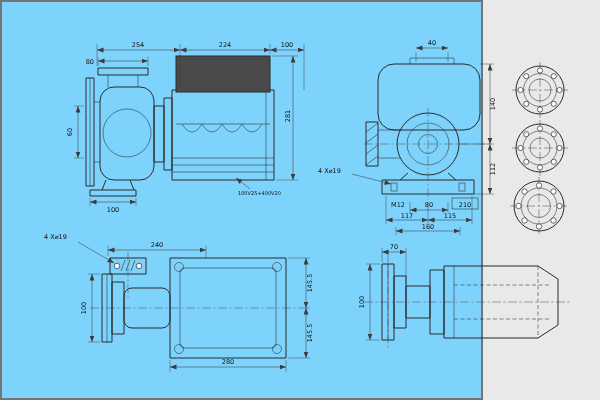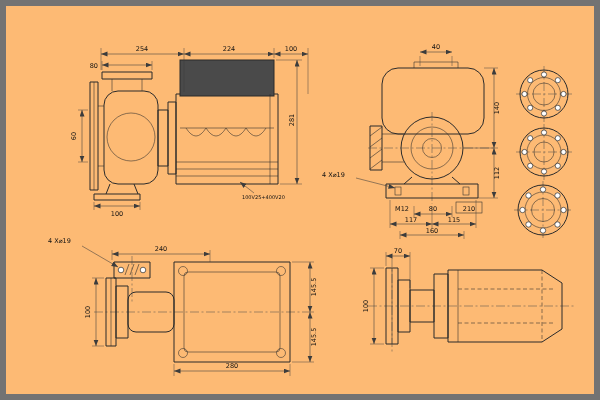--- a/index.html
+++ b/index.html
@@ -1,16 +1,16 @@
 <!DOCTYPE html>
 <html><head>
 <meta charset="utf-8">
 <style>
   html,body{margin:0;padding:0;background:#e9e9e9;}
-  .sheet{width:600px;height:400px;background:#fdba74;border:6px solid #737373;box-sizing:border-box;
+  .sheet{width:483px;height:400px;background:#7dd3fc;border:2px solid #737373;box-sizing:border-box;
          font-family:"DejaVu Sans",sans-serif;}
   svg{display:block;}
   .outline{fill:none;stroke:#2b2b2b;stroke-width:1;stroke-linejoin:round;}
   .thin{fill:none;stroke:#2b2b2b;stroke-width:0.55;}
   .filled{stroke:#2b2b2b;stroke-width:1;}
   .dim{fill:none;stroke:#3c3c3c;stroke-width:0.55;}
   .ext{fill:none;stroke:#3c3c3c;stroke-width:0.45;}
   .cl{fill:none;stroke:#4a4a4a;stroke-width:0.5;stroke-dasharray:9 2.5 2 2.5;}
   .dash{fill:none;stroke:#2b2b2b;stroke-width:0.55;stroke-dasharray:4 2.5;}
   .hatchline{stroke:#2b2b2b;stroke-width:0.6;}

